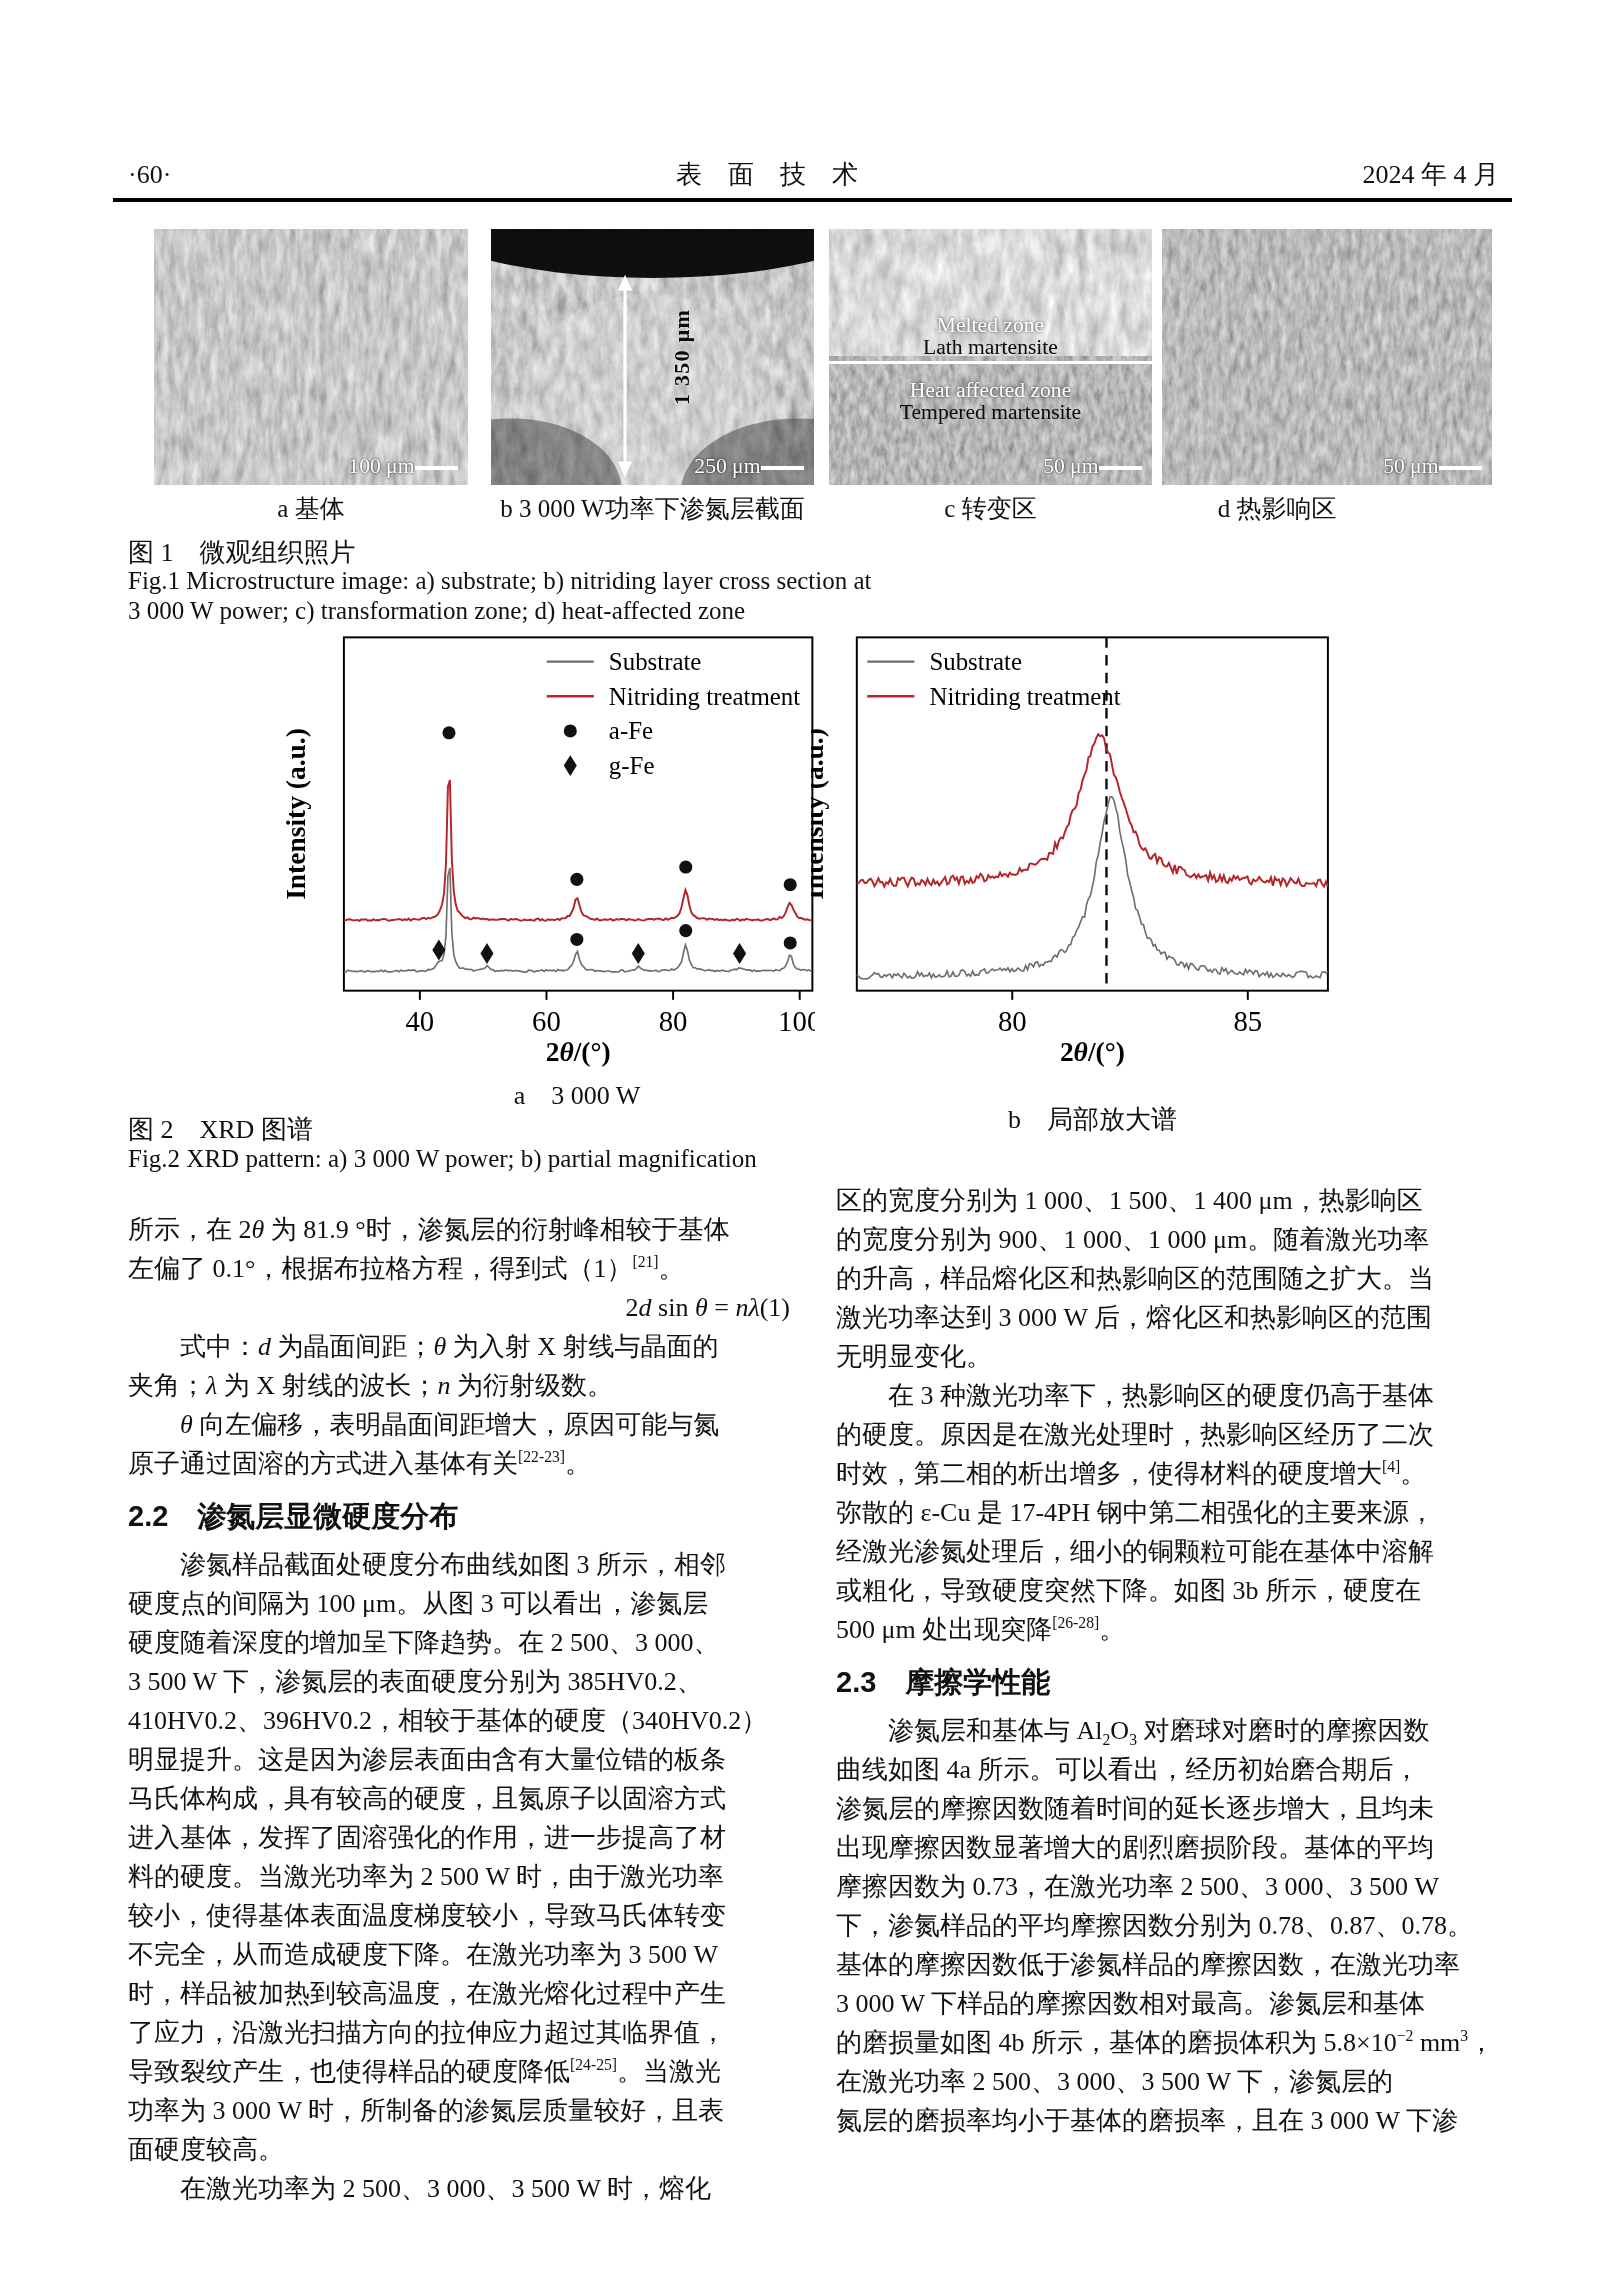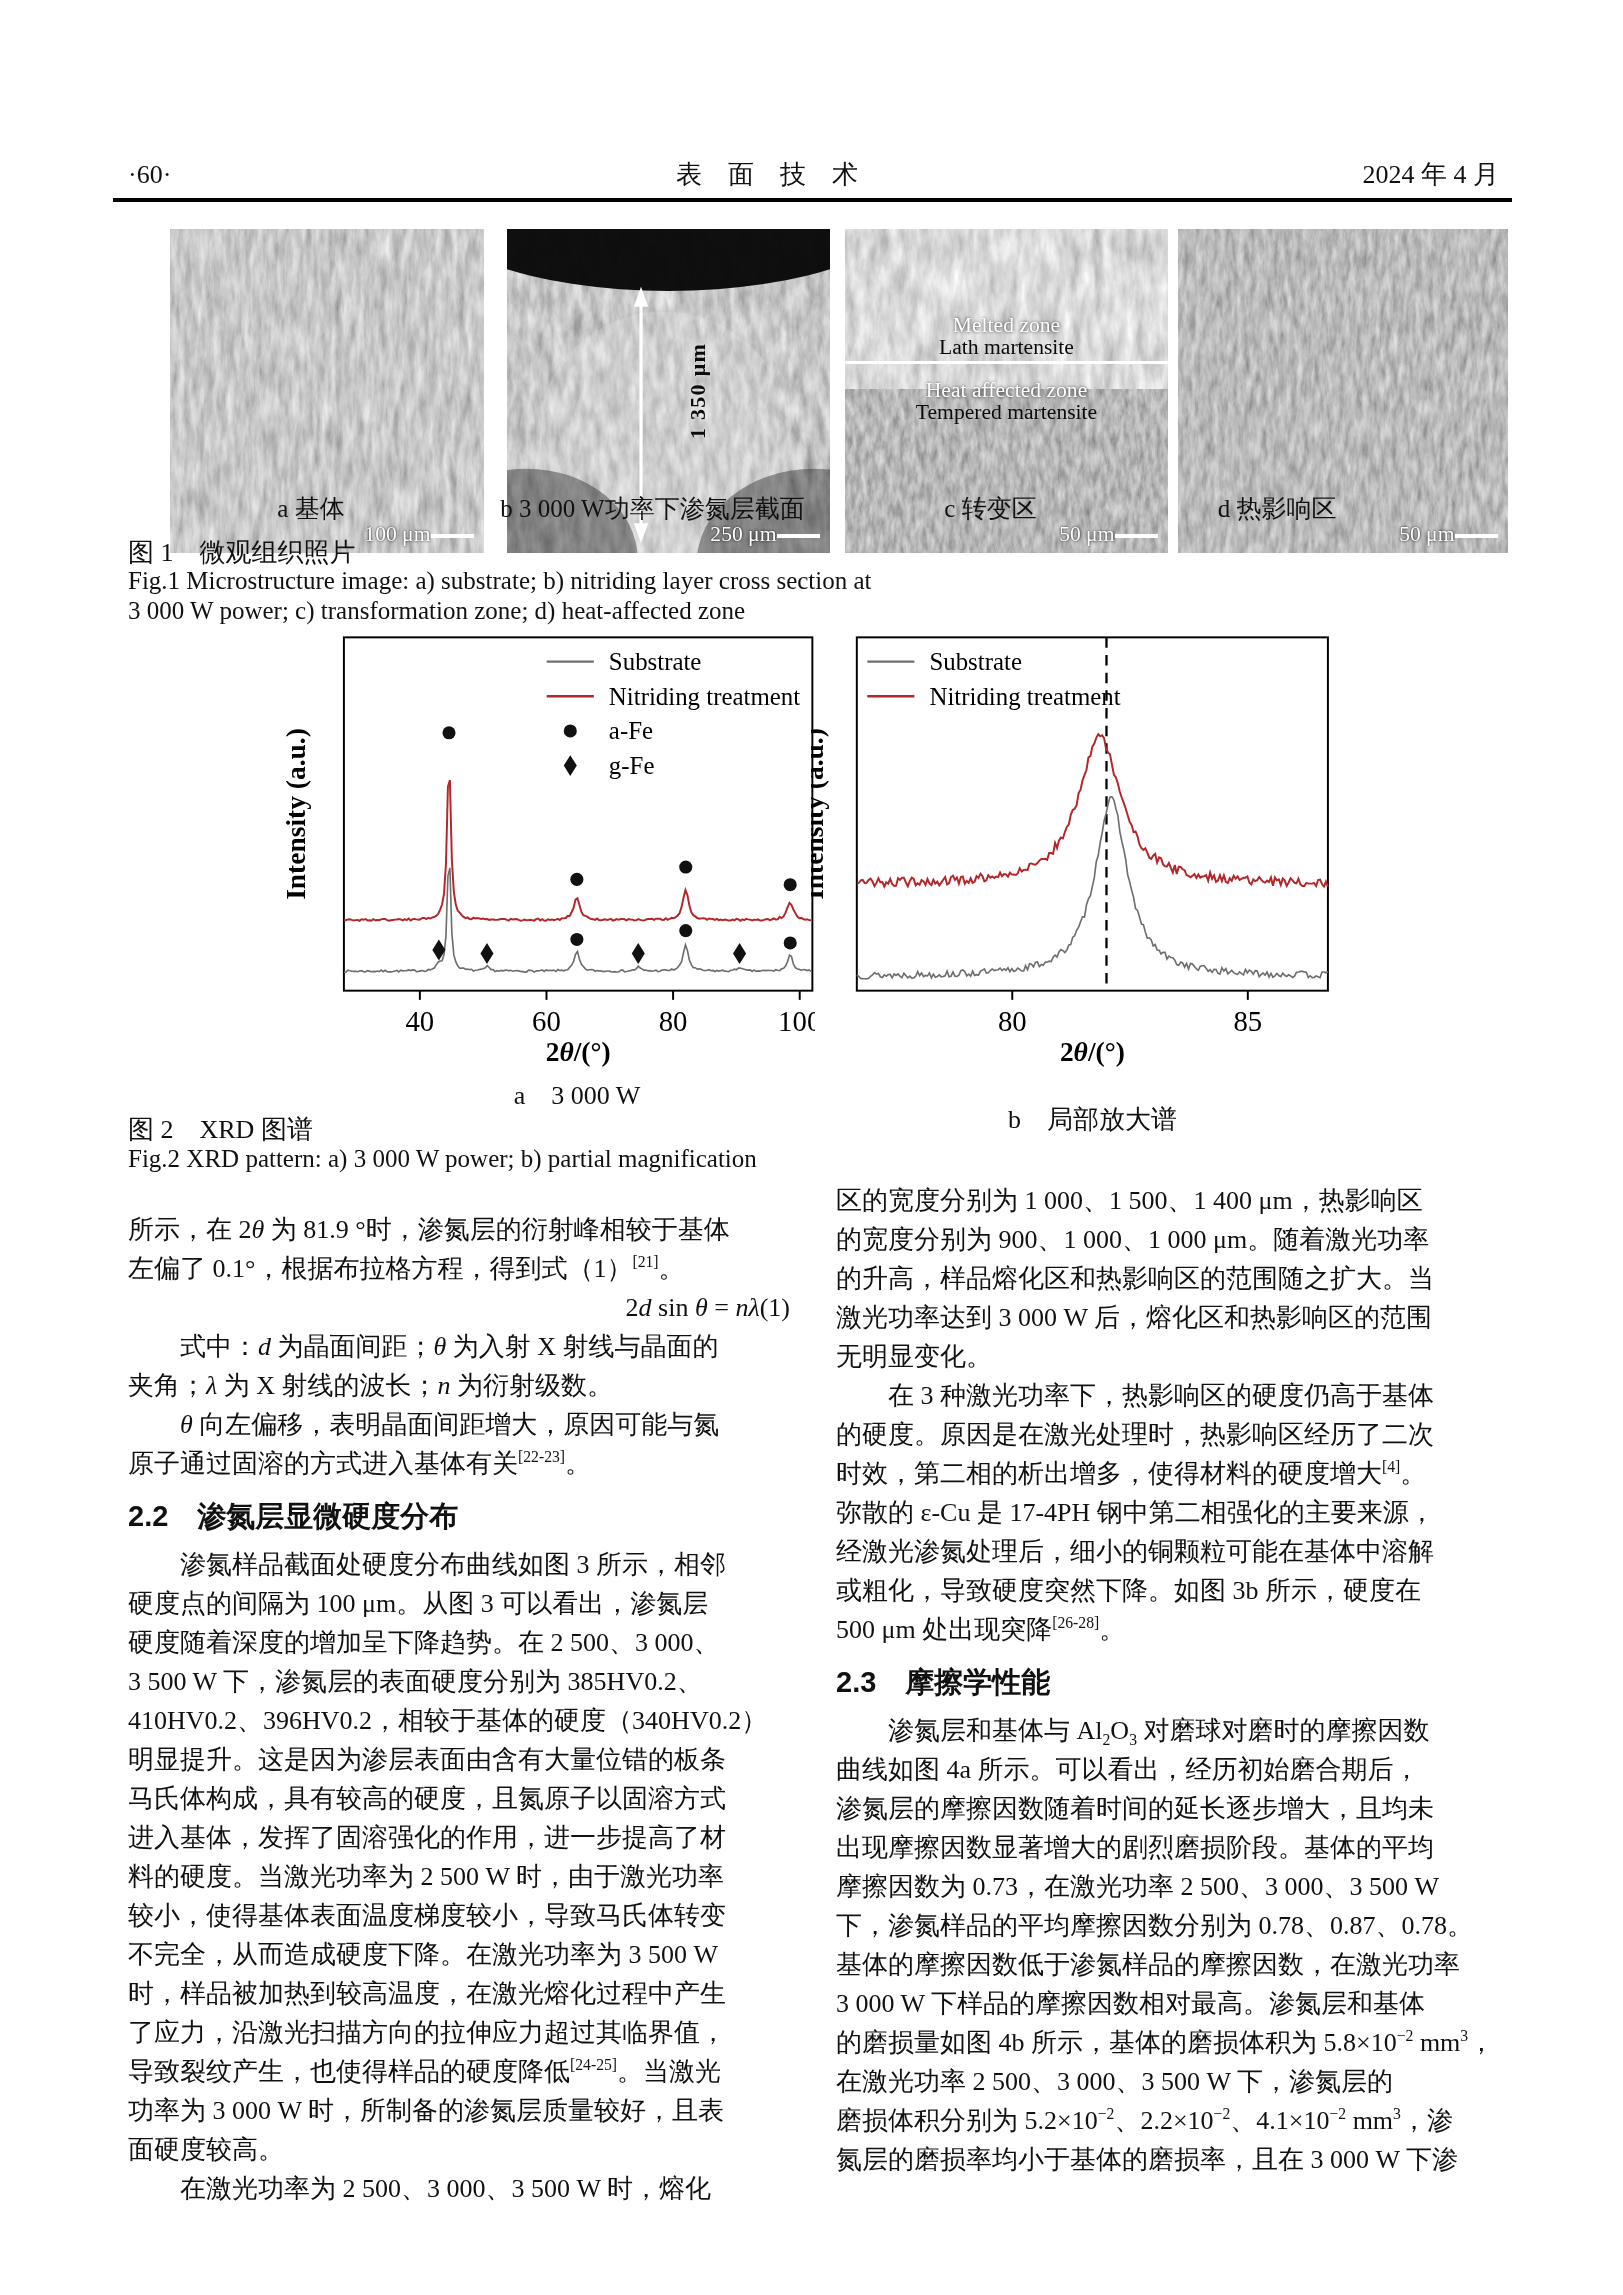--- a/index.html
+++ b/index.html
@@ -4,21 +4,21 @@
 <style>
   html,body{margin:0;padding:0;background:#888;}
   .page{position:relative;width:1623px;height:2295px;background:#ffffff;overflow:hidden;
         font-family:"Liberation Serif","DejaVu Serif",serif;color:#111;}
   
   .header{position:absolute;left:128px;top:157px;width:1371px;display:flex;
           justify-content:space-between;align-items:baseline;font-size:26px;gap:24px;}
   .header .jt{flex:1;text-align:center;}
   .rule{position:absolute;left:113px;top:198px;width:1399px;height:3.9px;background:#000;}
   
-  .panel{position:absolute;top:229px;height:324px;overflow:hidden;background:#0f766e;margin-left:16px;}
+  .panel{position:absolute;top:229px;height:256px;overflow:hidden;background:#0f766e;}
   .panel svg{position:absolute;left:0;top:0;width:100%;height:100%;}
   .plabel{position:absolute;top:492px;height:30px;font-size:25px;text-align:center;}
   .sbar{position:absolute;right:10.5px;bottom:6.5px;display:flex;align-items:center;}
   .sbar span{color:#fff;font-size:21.6px;text-shadow:0 0 2.6px #000;}
   .sbar i{display:block;width:43px;height:3.9px;background:#fff;margin-top:3.9px;}
   .measure{position:absolute;left:143px;top:50%;transform:translateY(-50%) rotate(-90deg);
            transform-origin:center;font-size:22px;font-weight:bold;color:#0c0c0c;
            text-shadow:0 0 3.9px rgba(255,255,255,.7);white-space:nowrap;letter-spacing:1.3px;}
   .zonetxt{position:absolute;width:100%;text-align:center;font-size:21.6px;white-space:nowrap;}
   .ztw{color:#fff;text-shadow:0 0 3.3px rgba(0,0,0,.8);}
@@ -276,18 +276,17 @@
       <div class="bline">　　渗氮层和基体与 Al<sub>2</sub>O<sub>3</sub> 对磨球对磨时的摩擦因数</div>
       <div class="bline">曲线如图 4a 所示。可以看出，经历初始磨合期后，</div>
       <div class="bline">渗氮层的摩擦因数随着时间的延长逐步增大，且均未</div>
       <div class="bline">出现摩擦因数显著增大的剧烈磨损阶段。基体的平均</div>
       <div class="bline">摩擦因数为 0.73，在激光功率 2 500、3 000、3 500 W</div>
       <div class="bline">下，渗氮样品的平均摩擦因数分别为 0.78、0.87、0.78。</div>
       <div class="bline">基体的摩擦因数低于渗氮样品的摩擦因数，在激光功率</div>
       <div class="bline">3 000 W 下样品的摩擦因数相对最高。渗氮层和基体</div>
       <div class="bline">的磨损量如图 4b 所示，基体的磨损体积为 5.8×10<sup>−2</sup> mm<sup>3</sup>，</div>
       <div class="bline">在激光功率 2 500、3 000、3 500 W 下，渗氮层的</div>
-      <div class="bline">磨损体积分别为 5.2×10<sup>−2</sup>、2.2×10<sup>−2</sup>、4.1×10<sup>−2</sup> mm<sup>3</sup>，渗</div>
       <div class="bline">氮层的磨损率均小于基体的磨损率，且在 3 000 W 下渗</div>
     </div>
 
 </div>
 
 
 </body></html>

